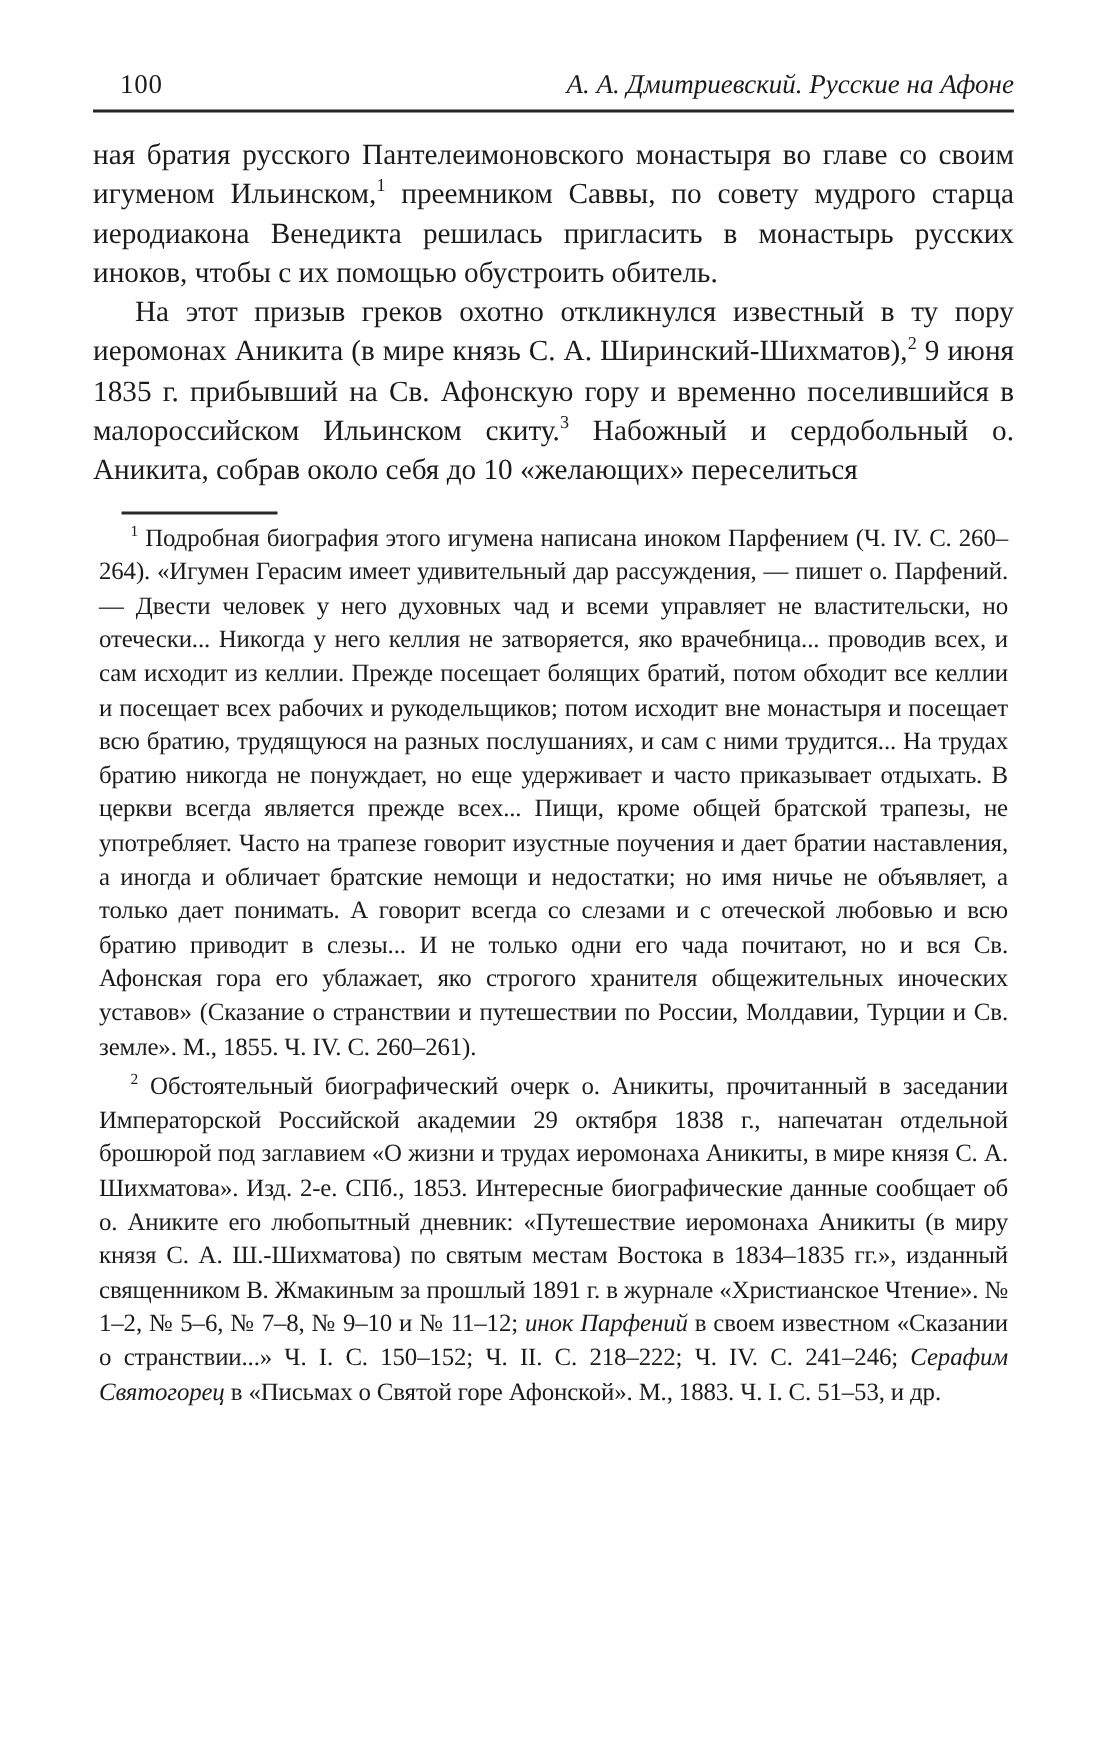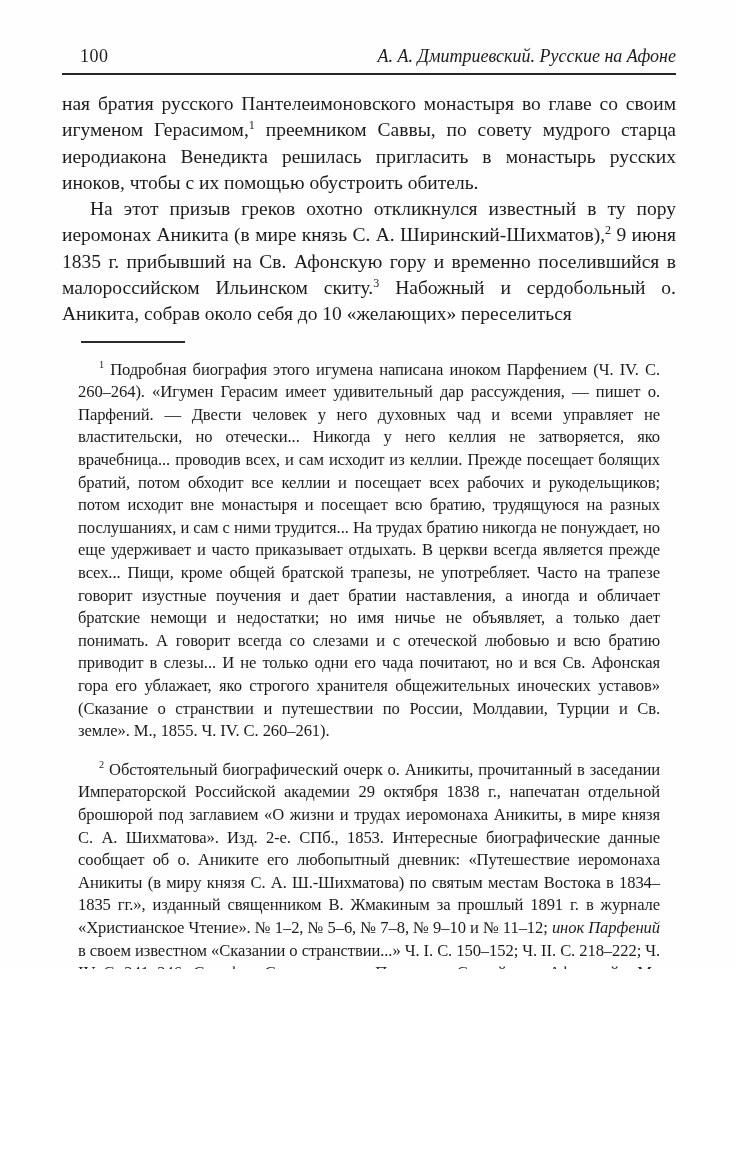--- a/index.html
+++ b/index.html
@@ -50,42 +50,42 @@
     border: 0;
     border-top: 2px solid #2a2a2a;
   }
   .footnotes {
     font-size: 16.6px;
     line-height: 22.6px;
     text-align: justify;
     letter-spacing: -0.1px;
   }
   .footnotes p {
-    margin: 16px;
+    margin: 4px;
     text-indent: 21px;
   }
   sup {
     font-size: 62%;
     line-height: 0;
     vertical-align: super;
   }
   i { }
 </style>
 </head>
 <body>
 
 <div class="page">
 
   <div class="header">
     <span class="page-number">100</span>
     <span class="running-title">А. А. Дмитриевский. Русские на Афоне</span>
   </div>
 
   <div class="body-text">
-    <p><span>ная братия русского Пантелеимоновского монастыря во главе со своим игуменом Герасимом,</span><sup>1</sup><span> преемником Саввы, по совету мудрого старца иеродиакона Венедикта решилась пригласить в монастырь русских иноков, чтобы с их помощью обустроить обитель.</span></p>
+    <p><span>ная братия русского Пантелеимоновского монастыря во главе со своим игуменом Ильинском,</span><sup>1</sup><span> преемником Саввы, по совету мудрого старца иеродиакона Венедикта решилась пригласить в монастырь русских иноков, чтобы с их помощью обустроить обитель.</span></p>
     <p class="indent"><span>На этот призыв греков охотно откликнулся известный в ту пору иеромонах Аникита (в мире князь С. А. Ширинский-Шихматов),</span><sup>2</sup><span> 9 июня 1835 г. прибывший на Св. Афонскую гору и временно поселившийся в малороссийском Ильинском скиту.</span><sup>3</sup><span> Набожный и сердобольный о. Аникита, собрав около себя до 10 «желающих» переселиться</span></p>
   </div>
 
   <hr class="footnote-separator">
 
   <div class="footnotes">
     <p><sup>1</sup><span> Подробная биография этого игумена написана иноком Парфением (Ч. IV. С. 260–264). «Игумен Герасим имеет удивительный дар рассуждения, — пишет о. Парфений. — Двести человек у него духовных чад и всеми управляет не властительски, но отечески... Никогда у него келлия не затворяется, яко врачебница... проводив всех, и сам исходит из келлии. Прежде посещает болящих братий, потом обходит все келлии и посещает всех рабочих и рукодельщиков; потом исходит вне монастыря и посещает всю братию, трудящуюся на разных послушаниях, и сам с ними трудится... На трудах братию никогда не понуждает, но еще удерживает и часто приказывает отдыхать. В церкви всегда является прежде всех... Пищи, кроме общей братской трапезы, не употребляет. Часто на трапезе говорит изустные поучения и дает братии наставления, а иногда и обличает братские немощи и недостатки; но имя ничье не объявляет, а только дает понимать. А говорит всегда со слезами и с отеческой любовью и всю братию приводит в слезы... И не только одни его чада почитают, но и вся Св. Афонская гора его ублажает, яко строгого хранителя общежительных иноческих уставов» (Сказание о странствии и путешествии по России, Молдавии, Турции и Св. земле». М., 1855. Ч. IV. С. 260–261).</span></p>
     <p><sup>2</sup><span> Обстоятельный биографический очерк о. Аникиты, прочитанный в заседании Императорской Российской академии 29 октября 1838 г., напечатан отдельной брошюрой под заглавием «О жизни и трудах иеромонаха Аникиты, в мире князя С. А. Шихматова». Изд. 2-е. СПб., 1853. Интересные биографические данные сообщает об о. Аниките его любопытный дневник: «Путешествие иеромонаха Аникиты (в миру князя С. А. Ш.-Шихматова) по святым местам Востока в 1834–1835 гг.», изданный священником В. Жмакиным за прошлый 1891 г. в журнале «Христианское Чтение». № 1–2, № 5–6, № 7–8, № 9–10 и № 11–12; </span><i>инок Парфений</i><span> в своем известном «Сказании о странствии...» Ч. I. С. 150–152; Ч. II. С. 218–222; Ч. IV. С. 241–246; </span><i>Серафим Святогорец</i><span> в «Письмах о Святой горе Афонской». М., 1883. Ч. I. С. 51–53, и др.</span></p>
   </div>
 

